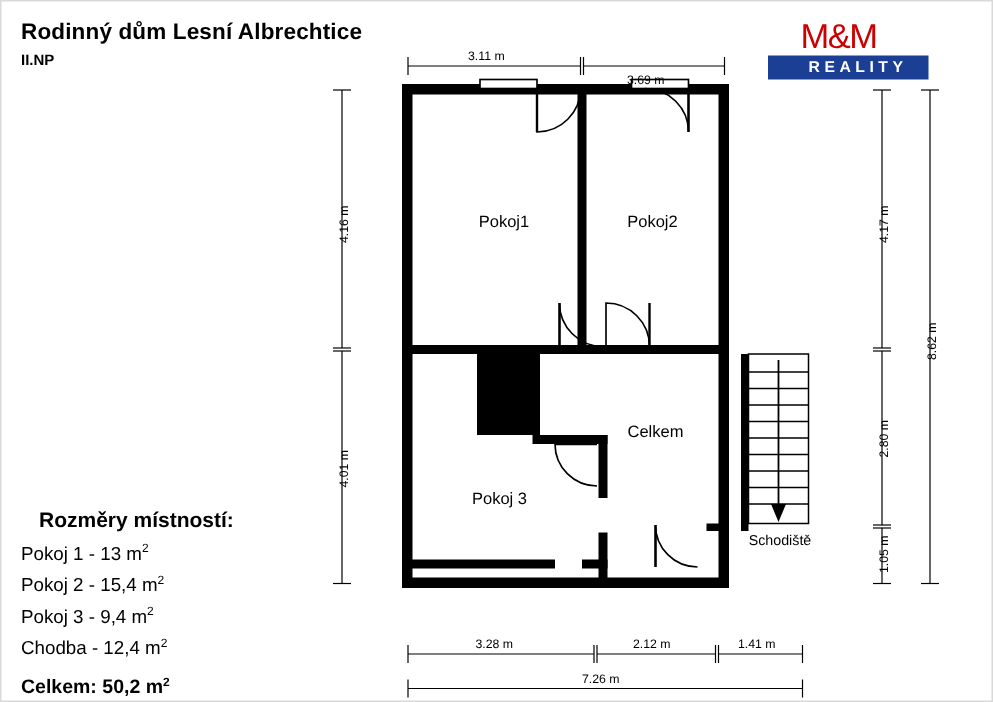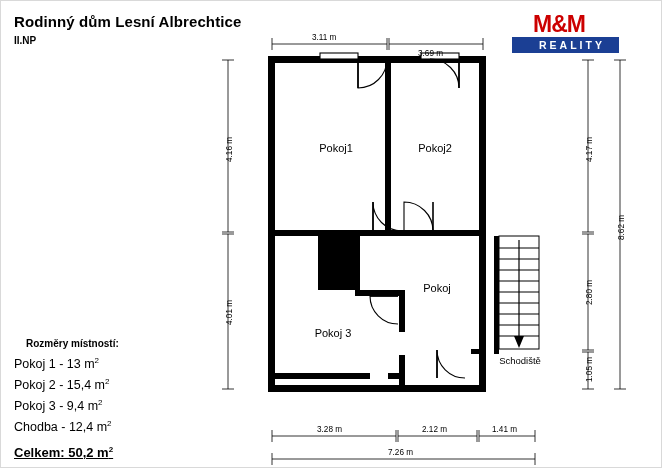--- a/index.html
+++ b/index.html
@@ -29,36 +29,36 @@
   
   #logo{
     position:absolute;left:512px;top:11px;width:94px;height:42px;
   }
   #logo .mm{
     position:absolute;left:0;top:0;width:94px;height:26px;
     background:#ffffff;
     display:flex;align-items:center;justify-content:center;
   }
   #logo .mmtext{
-    font-size:23px;font-weight:bold;color:#cc0000;letter-spacing:-1px;
+    font-size:23px;font-weight:normal;color:#cc0000;letter-spacing:-1px;
     font-family:"Liberation Sans", sans-serif;
   }
   #logo .bar{
     position:absolute;left:0;top:26px;width:94px;height:16px;
     background:#1b3f94;
     display:flex;align-items:center;justify-content:center;padding-left:13px;
   }
   #logo .bartext{
     color:#fff;font-size:10.5px;font-weight:bold;letter-spacing:3px;
   }
   
   #legend{position:absolute;left:14px;top:338px;width:190px;}
-  #legend .head{font-size:10px;font-weight:bold;margin-bottom:7px;padding-left:12px;}
+  #legend .head{font-size:14px;font-weight:bold;margin-bottom:7px;padding-left:12px;}
   #legend .row{font-size:12.5px;margin-bottom:6px;}
-  #legend .total{font-size:13px;font-weight:bold;margin-top:10px;text-decoration:underline;}
+  #legend .total{font-size:13px;font-weight:bold;margin-top:10px;}
   sup{font-size:8px;vertical-align:super;}
   
   #plan{position:absolute;left:0;top:0;width:662px;height:468px;}
   .wall{position:absolute;background:#000;}
   .room-label{
     position:absolute;font-size:11px;font-weight:normal;text-align:center;
     white-space:nowrap;
   }
   .blackbox{position:absolute;background:#000;}
   
@@ -208,21 +208,21 @@
       <line x1="535" y1="430" x2="535" y2="442"></line>
 
       <line x1="272" y1="459" x2="535" y2="459"></line>
       <line x1="272" y1="453" x2="272" y2="465"></line>
       <line x1="535" y1="453" x2="535" y2="465"></line>
     </g>
   </svg>
 
   <div class="room-label" style="left:306px;top:142px;width:60px;">Pokoj1</div>
   <div class="room-label" style="left:405px;top:142px;width:60px;">Pokoj2</div>
-  <div class="room-label" style="left:407px;top:282px;width:60px;">Pokoj</div>
+  <div class="room-label" style="left:407px;top:282px;width:60px;">Celkem</div>
   <div class="room-label" style="left:300px;top:327px;width:66px;">Pokoj 3</div>
   <div class="room-label" style="left:487px;top:355px;width:66px;font-size:9.5px;">Schodiště</div>
 
   <div class="dim" style="left:312px;top:33px;">3.11 m</div>
   <div class="dim" style="left:418px;top:49px;">3.69 m</div>
 
   <div class="dim v" style="left:225px;top:162px;transform:rotate(-90deg);">4.16 m</div>
   <div class="dim v" style="left:225px;top:325px;transform:rotate(-90deg);">4.01 m</div>
 
   <div class="dim v" style="left:585px;top:162px;transform:rotate(-90deg);">4.17 m</div>

